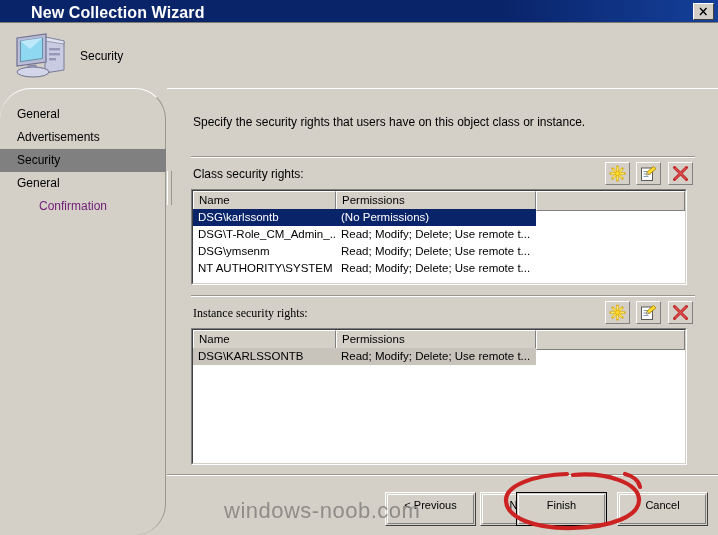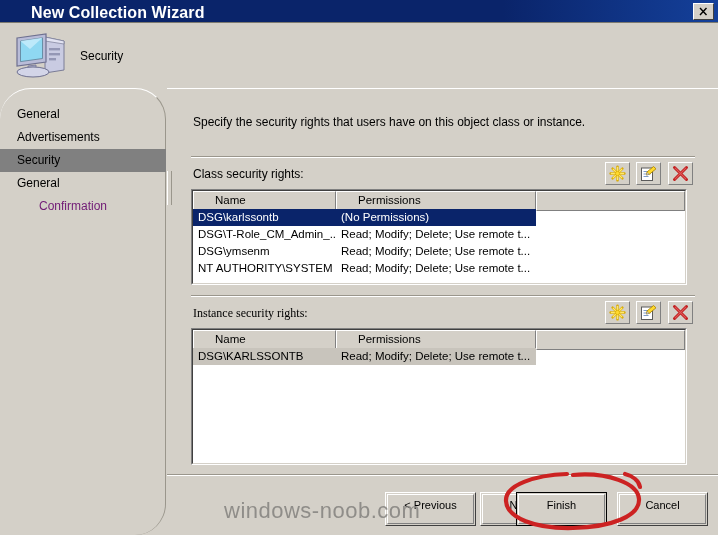--- a/index.html
+++ b/index.html
@@ -205,21 +205,21 @@
   .lv-header {
     display: flex;
     height: 18px;
     background: #d4d0c8;
   }
   .lv-th {
     height: 20px;
     line-height: 17px;
     font-size: 11.5px;
     color: #000000;
-    padding-left: 21px;
+    padding-left: 5px;
     background: #d4d0c8;
     border-top: 1px solid #ffffff;
     border-left: 1px solid #ffffff;
     border-right: 1px solid #808080;
     border-bottom: 1px solid #808080;
     box-sizing: border-box;
     white-space: nowrap;
     overflow: hidden;
     cursor: pointer;
   }

